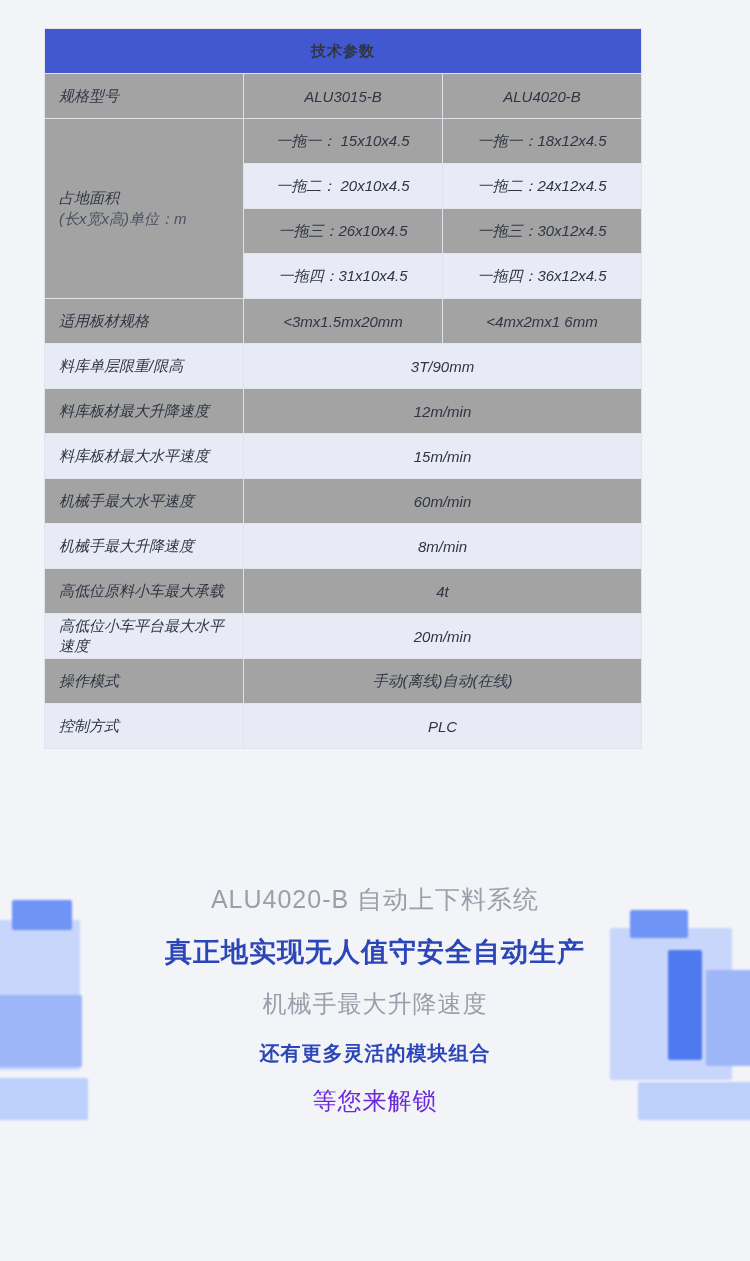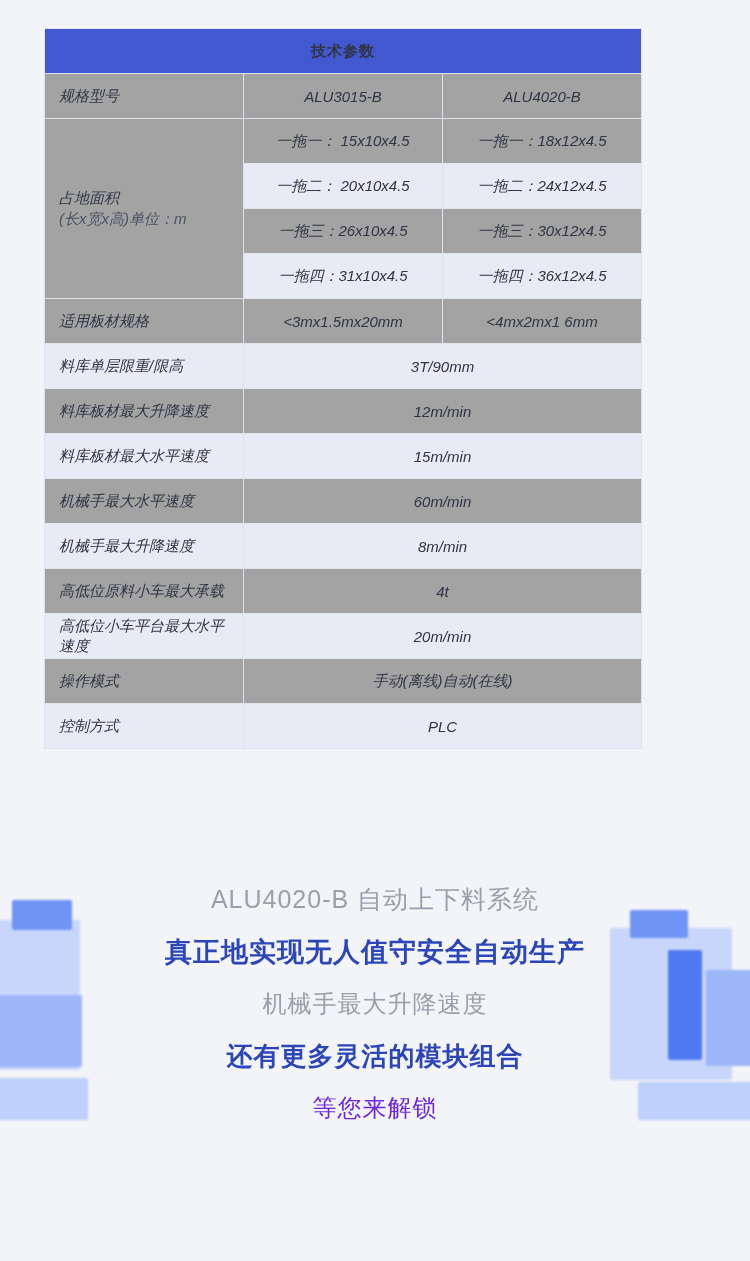--- a/index.html
+++ b/index.html
@@ -89,21 +89,21 @@
     color: #2c46b8;
     font-weight: bold;
     letter-spacing: 1px;
   }
   .promo .l3 {
     font-size: 24px;
     color: #9aa0ab;
     letter-spacing: 1px;
   }
   .promo .l4 {
-    font-size: 26px;
+    font-size: 20px;
     color: #2c46b8;
     font-weight: bold;
     letter-spacing: 1px;
   }
   .promo .l5 {
     font-size: 24px;
     color: #6d28d9;
     letter-spacing: 1px;
     margin-bottom: 0;
   }

